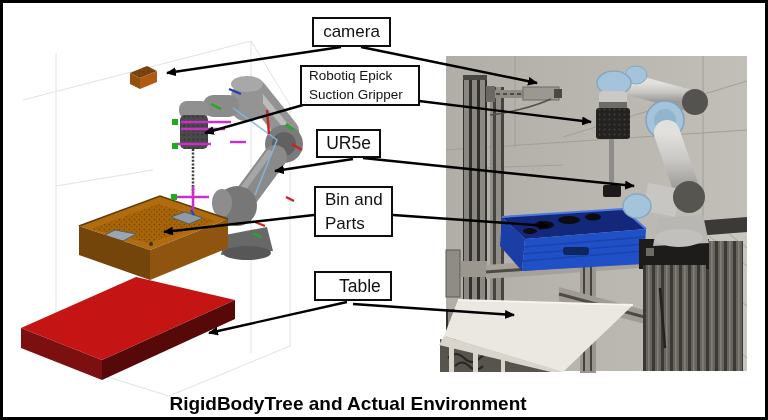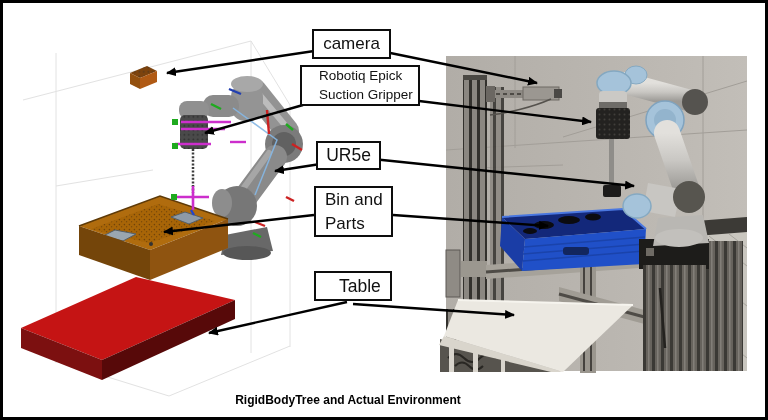--- a/index.html
+++ b/index.html
@@ -4,28 +4,28 @@
 <style>
   html,body{margin:0;padding:0;background:#fff;}
   .fig{position:relative;width:768px;height:420px;box-sizing:border-box;
        border:3px solid #000;background:#fff;overflow:hidden;
        font-family:"Liberation Sans",sans-serif;}
   svg.layer{position:absolute;left:0;top:0;}
   .scene{z-index:0;}
   .arrows{z-index:2;}
   .lbl{position:absolute;z-index:3;background:#fff;border:2.5px solid #0d0d0d;
        color:#111;display:flex;align-items:center;box-sizing:border-box;white-space:pre-line;}
-  .lbl.center{justify-content:center;margin-top:12px;}
+  .lbl.center{justify-content:center;}
   #lbl-camera {left:309px;top:14px;width:79px;height:30px;font-size:17px;}
-  #lbl-gripper{left:297px;top:62px;width:120px;height:41px;font-size:13.5px;line-height:1.35;padding-left:17px;}
+  #lbl-gripper{left:297px;top:62px;width:120px;height:41px;font-size:13.5px;line-height:1.35;padding-left:7px;}
   #lbl-robot  {left:313px;top:126px;width:65px;height:29px;font-size:17.5px;}
   #lbl-bin    {left:311px;top:183px;width:79px;height:51px;font-size:17px;line-height:1.4;padding-left:9px;}
   #lbl-table  {left:311px;top:268px;width:78px;height:30px;font-size:17.5px;padding-left:23px;}
   .caption{position:absolute;z-index:3;left:100px;top:390px;width:490px;text-align:center;
-           font-size:12px;font-weight:bold;color:#000;}
+           font-size:19px;font-weight:bold;color:#000;}
 </style>
 </head>
 <body>
 
 <div class="fig">
 
   <svg class="layer scene" width="768" height="420" viewBox="0 0 768 420">
     <defs>
       <pattern id="pdots" width="4.5" height="4.5" patternUnits="userSpaceOnUse">
         <circle cx="1.3" cy="1.3" r="0.9" fill="#2d2d2d"></circle>

